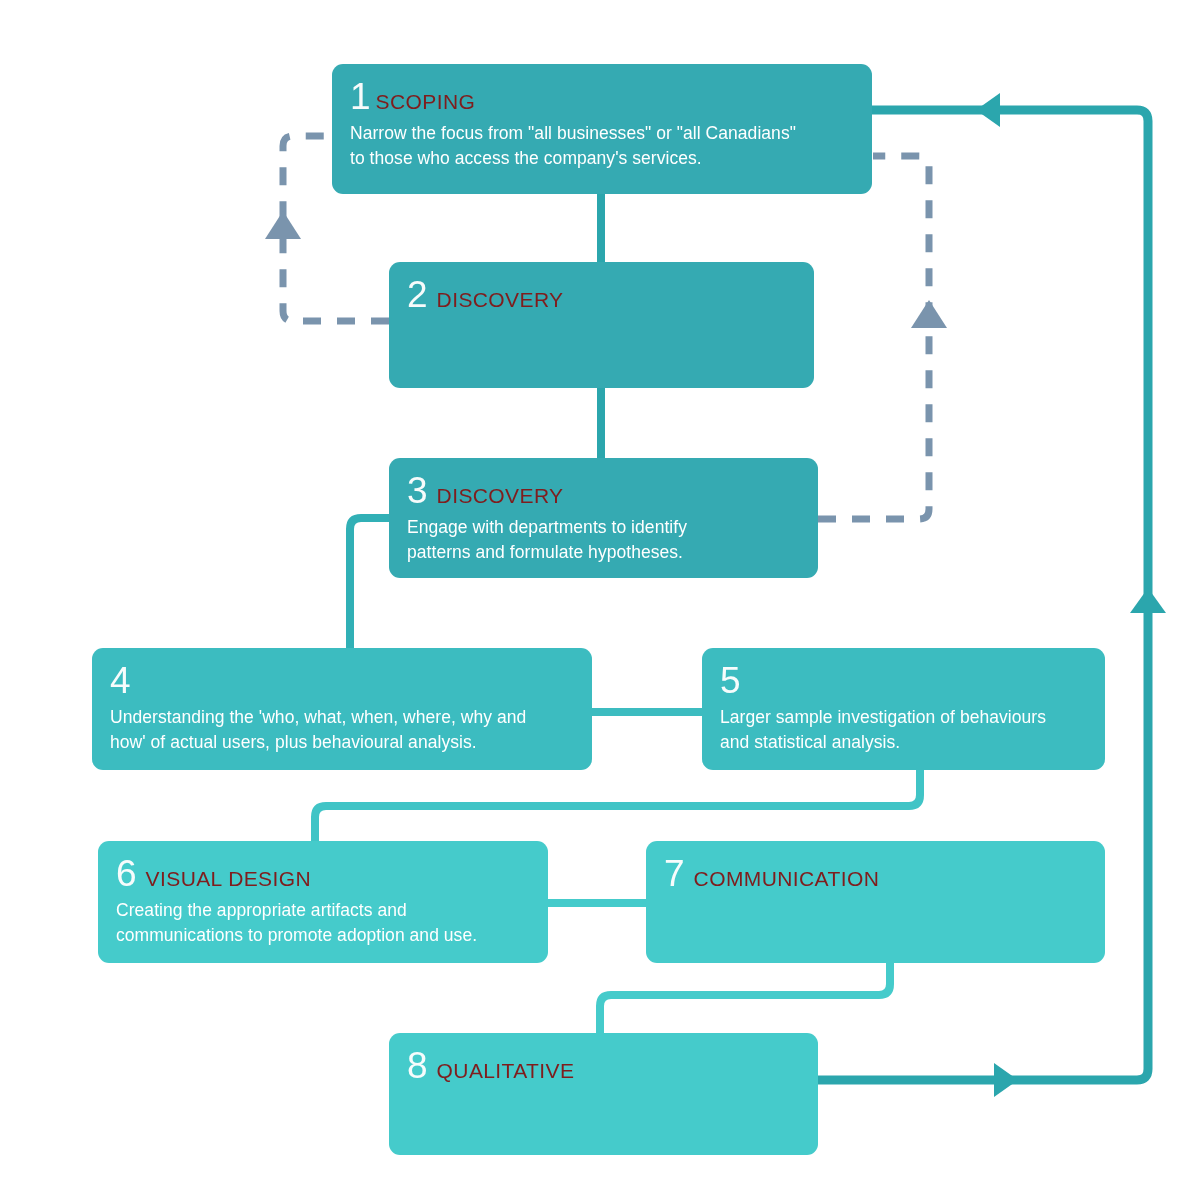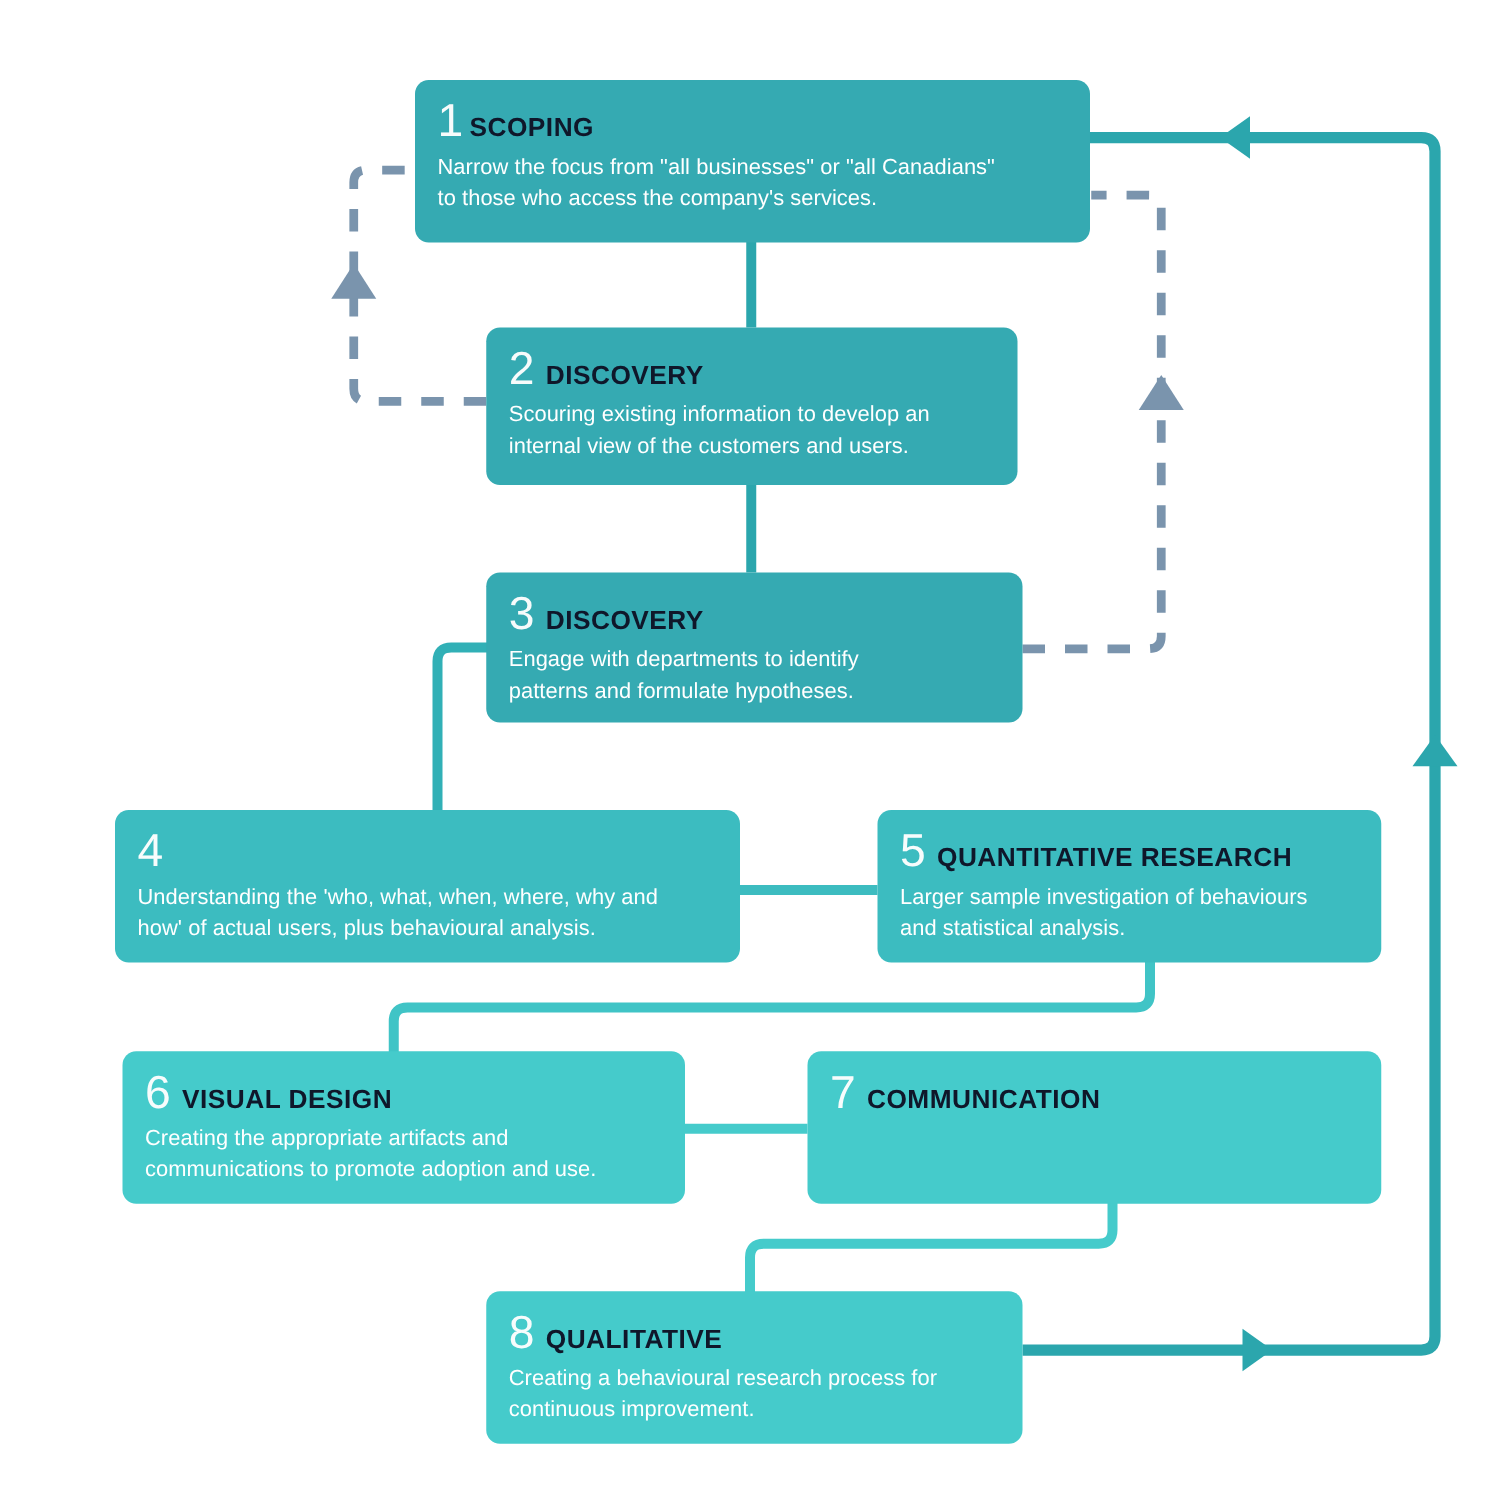--- a/index.html
+++ b/index.html
@@ -44,24 +44,24 @@
     font-size: 37px;
     font-weight: 300;
     line-height: 1;
     color: #ffffff;
     opacity: 0.96;
     letter-spacing: 0px;
     margin-right: 9px;
   }
   .node .title {
     font-size: 21px;
-    font-weight: 700;
+    font-weight: 400;
     line-height: 1;
     letter-spacing: 0.4px;
-    color: #0f172a;
+    color: #7f1d1d;
   }
   .node .desc {
     font-size: 17.5px;
     font-weight: 400;
     line-height: 1.42;
     color: #ffffff;
     white-space: pre-line;
     letter-spacing: 0.05px;
   }
   .node.tight .num { margin-right: 5px; }
@@ -110,22 +110,20 @@
     </div>
     <div class="desc">Narrow the focus from "all businesses" or "all Canadians"
 to those who access the company's services.</div>
   </div>
 
   <div class="node" style="left:389px; top:262px; width:425px; height:126px; background:#35aab2;">
     <div class="head">
       <span class="num">2</span>
       <span class="title">DISCOVERY</span>
     </div>
-    <div class="desc">Scouring existing information to develop an
-internal view of the customers and users.</div>
   </div>
 
   <div class="node" style="left:389px; top:458px; width:429px; height:120px; background:#35aab2;">
     <div class="head">
       <span class="num">3</span>
       <span class="title">DISCOVERY</span>
     </div>
     <div class="desc">Engage with departments to identify
 patterns and formulate hypotheses.</div>
   </div>
@@ -134,21 +132,20 @@
     <div class="head">
       <span class="num">4</span>
     </div>
     <div class="desc">Understanding the 'who, what, when, where, why and
 how' of actual users, plus behavioural analysis.</div>
   </div>
 
   <div class="node" style="left:702px; top:648px; width:403px; height:122px; background:#3cbcc0;">
     <div class="head">
       <span class="num">5</span>
-      <span class="title">QUANTITATIVE RESEARCH</span>
     </div>
     <div class="desc">Larger sample investigation of behaviours
 and statistical analysis.</div>
   </div>
 
   <div class="node" style="left:98px; top:841px; width:450px; height:122px; background:#45cbcb;">
     <div class="head">
       <span class="num">6</span>
       <span class="title">VISUAL DESIGN</span>
     </div>
@@ -161,17 +158,15 @@
       <span class="num">7</span>
       <span class="title">COMMUNICATION</span>
     </div>
   </div>
 
   <div class="node" style="left:389px; top:1033px; width:429px; height:122px; background:#45cbcb;">
     <div class="head">
       <span class="num">8</span>
       <span class="title">QUALITATIVE</span>
     </div>
-    <div class="desc">Creating a behavioural research process for
-continuous improvement.</div>
   </div>
 
 </div>
 
 </body></html>

